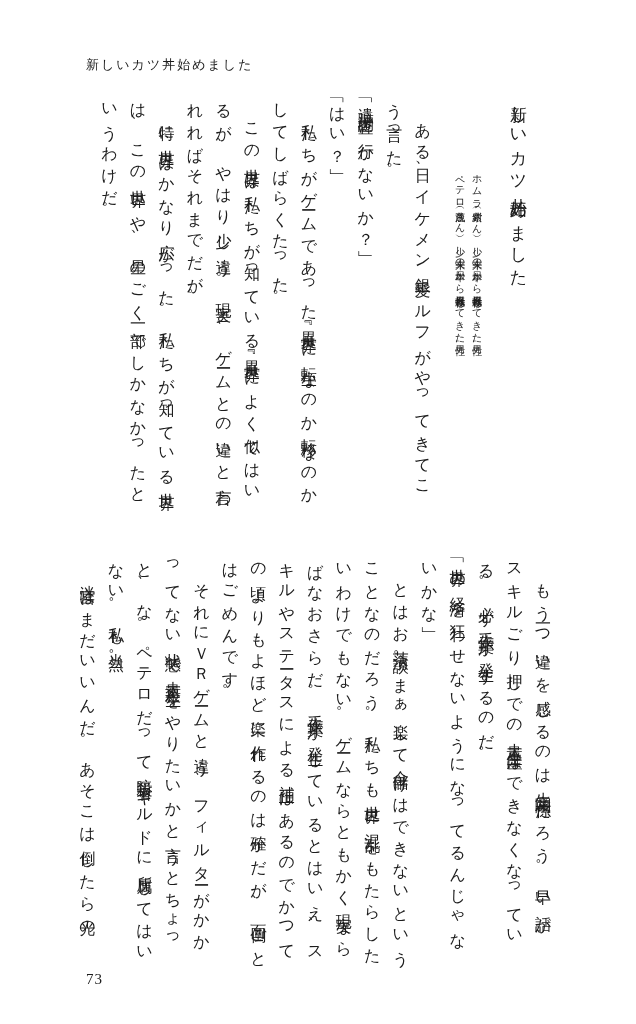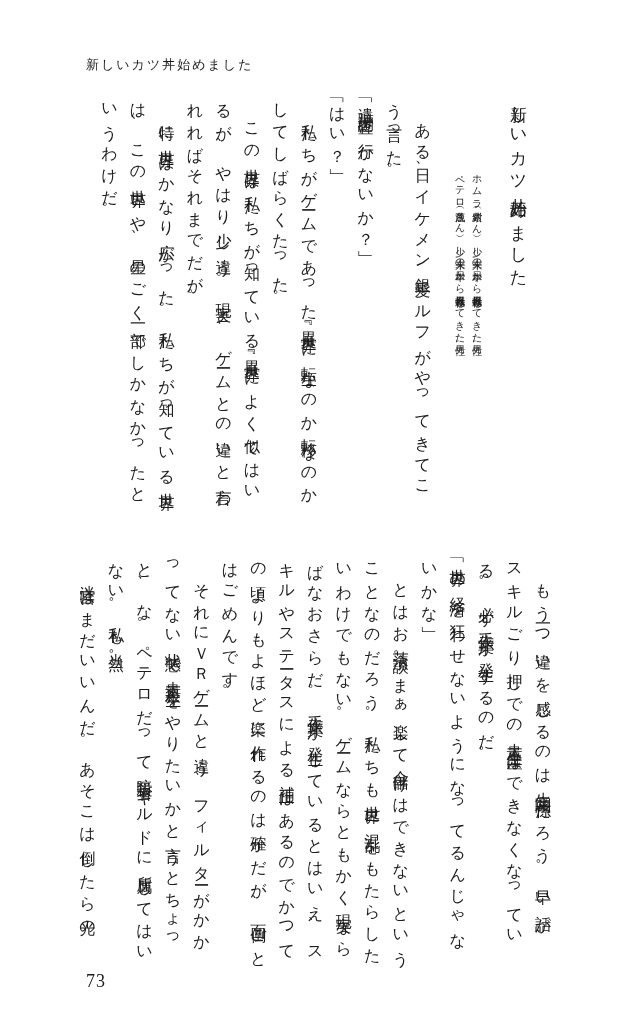--- a/index.html
+++ b/index.html
@@ -69,21 +69,21 @@
   p.indent {
     text-indent: 19.5px;
   }
   p.no-indent {
     text-indent: 0;
   }
   .page-number {
     position: absolute;
     left: 86px;
     top: 971px;
-    font-size: 18px;
+    font-size: 15px;
     letter-spacing: 1px;
   }
 </style>
 </head>
 <body>
 
 <div class="page">
 
   <div class="running-header">新しいカツ丼始めました</div>
 

